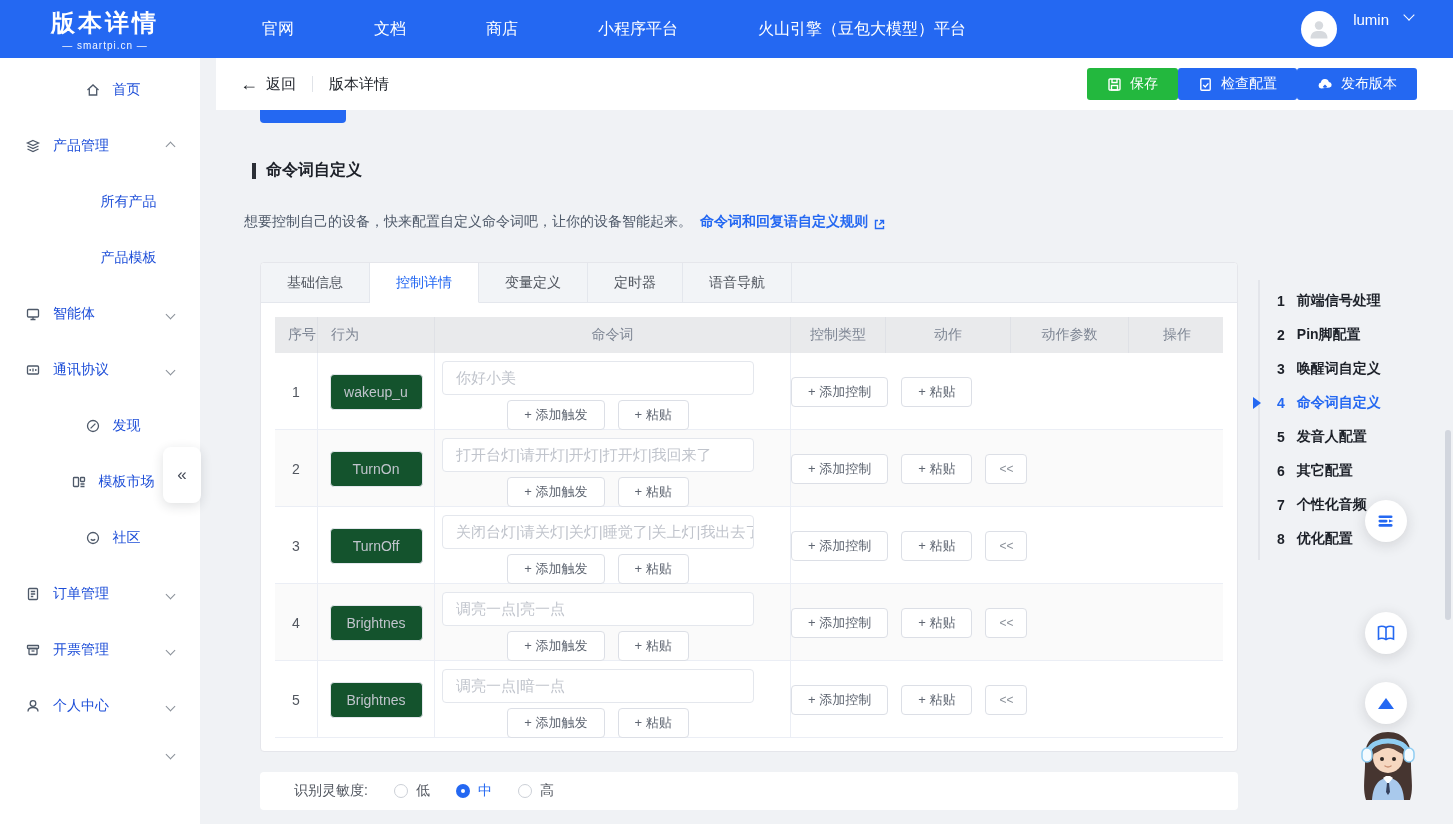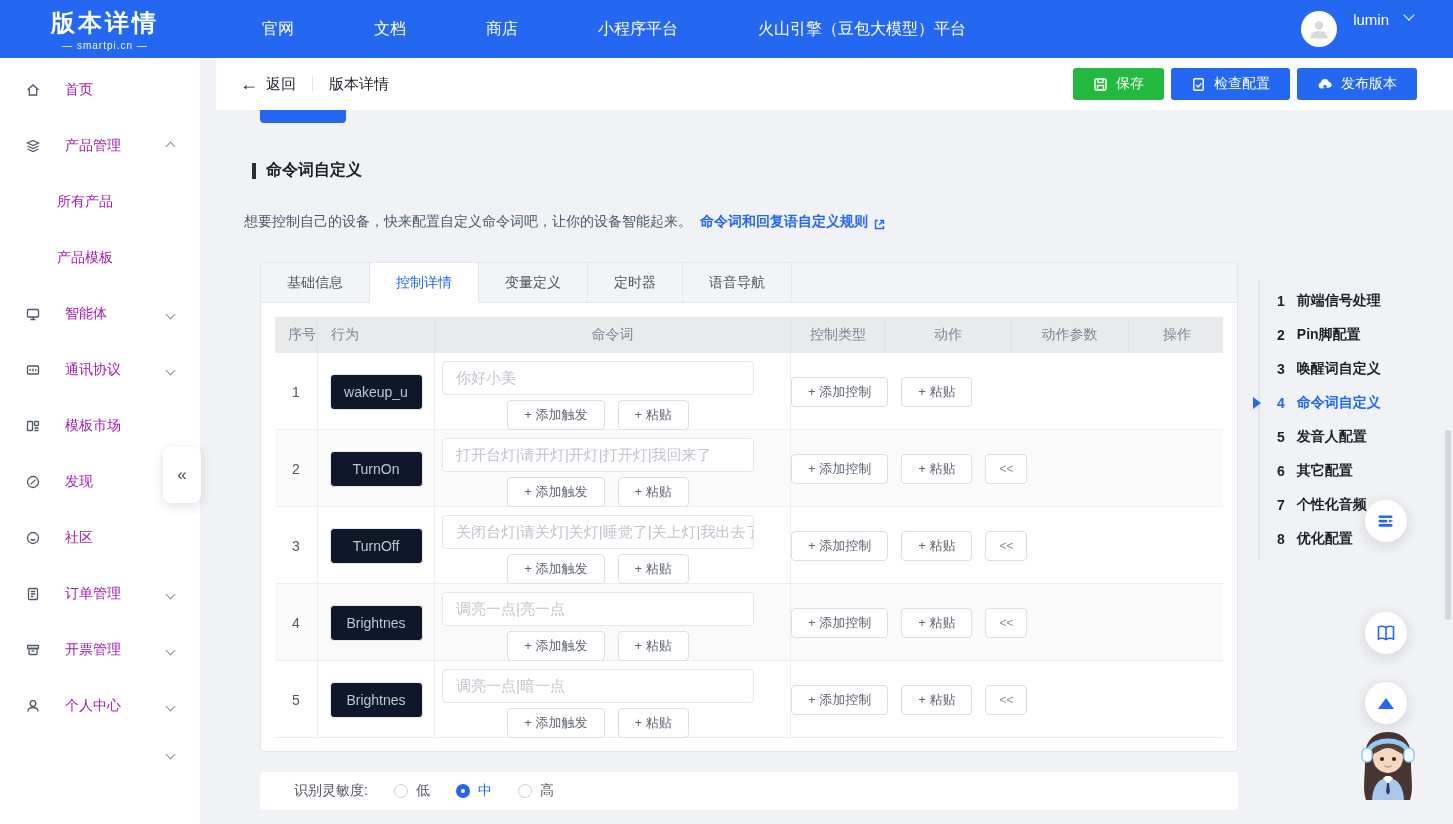--- a/index.html
+++ b/index.html
@@ -19,33 +19,33 @@
   .nav-item { cursor:pointer; white-space:nowrap; }
   .nav-user { margin-left:auto; display:flex; align-items:flex-start; gap:16px; margin-right:40px; }
   .avatar-circle { width:36px; height:36px; border-radius:50%; background:#fff; display:flex; align-items:center; justify-content:center; }
   .username { font-size:15px; }
   .chev { display:inline-block; width:7px; height:7px; border-right:1.4px solid #8a9099; border-bottom:1.4px solid #8a9099; }
   .chev.down { transform:rotate(45deg); }
   .chev.up { transform:rotate(-135deg); }
   .chev.white { border-color:#fff; width:8px; height:8px; }
   
   .sidebar { position:absolute; top:58px; left:0; width:200px; bottom:0; background:#fff; padding-top:4px; z-index:20; }
-  .side-item { height:56px; display:flex; align-items:center; padding-left:25px; gap:24px; font-size:14px; color:#a21caf; cursor:pointer; }
+  .side-item { height:56px; display:flex; align-items:center; padding-left:25px; gap:12px; font-size:14px; color:#1d4ed8; cursor:pointer;justify-content:center; }
   .side-item.child { padding-left:57px; }
   .side-item .sicon { width:16px; height:16px; flex:0 0 16px; display:flex; }
   .side-item .schev { margin-left:auto; margin-right:26px; }
   .side-extra { height:40px; display:flex; align-items:center; justify-content:flex-end; padding-right:26px; }
   .collapse-tab { position:absolute; left:163px; top:447px; width:38px; height:56px; background:#fff; border-radius:8px; box-shadow:0 3px 12px rgba(31,35,41,.14); display:flex; align-items:center; justify-content:center; font-size:17px; color:#464c59; z-index:25; cursor:pointer; }
   
   .page-header { position:absolute; left:216px; top:58px; width:1237px; height:52px; background:#fff; display:flex; align-items:center; z-index:10; }
   .back-btn { display:flex; align-items:center; gap:8px; margin-left:24px; font-size:15px; cursor:pointer; }
   .back-arrow { font-size:18px; line-height:1; color:#1f2329; }
   .hdr-divider { width:1px; height:16px; background:#e0e3e8; margin:0 16px; }
   .page-title { font-size:15px; color:#1f2329; }
-  .hdr-buttons { margin-left:auto; margin-right:36px; display:flex; gap:7px; }
+  .hdr-buttons { margin-left:auto; margin-right:36px; display:flex; gap:0; }
   .btn { height:32px; padding:0 20px; border:none; border-radius:3px; color:#fff; font-size:14px; display:flex; align-items:center; gap:8px; cursor:pointer; font-family:inherit; }
   .btn.green { background:#23b83e; }
   .btn.blue { background:#2468f2; }
   
   .partial-btn { position:absolute; left:260px; top:110px; width:86px; height:13px; background:#2468f2; border-radius:0 0 4px 4px; cursor:pointer; }
   .section-title { position:absolute; left:252px; top:160px; display:flex; align-items:center; gap:10px; }
   .title-bar { width:4px; height:16px; background:#2b2f36; }
   .title-text { font-size:16px; font-weight:bold; color:#1d2129; }
   .desc-row { position:absolute; left:244px; top:213px; font-size:14px; color:#4e5969; display:flex; align-items:center; gap:8px; }
   .rule-link { color:#2468f2; font-weight:bold; cursor:pointer; display:flex; align-items:flex-end; gap:5px; }
@@ -60,21 +60,21 @@
   .thead { display:grid; grid-template-columns:43px 117px 356px 95px 125px 118px 96px; height:36px; background:#e9eaec; }
   .th { font-size:14px; color:#7e8694; display:flex; align-items:center; justify-content:center; border-right:1px solid #dfe1e6; }
   .th:last-child { border-right:none; }
   .th.left { justify-content:flex-start; padding-left:13px; }
   .trow { display:grid; grid-template-columns:43px 117px 356px 434px; height:77px; border-bottom:1px solid #ebeef5; background:#fff; }
   .trow.alt { background:#fafafa; }
   .c { border-right:1px solid #ebeef5; }
   .c.last { border-right:none; }
   .c.idx { display:flex; align-items:center; justify-content:center; font-size:14px; color:#51565f; }
   .c.beh { display:flex; align-items:center; justify-content:center; }
-  .binput { width:93px; height:36px; border:1px solid #e4e7ed; border-radius:4px; background:#0f172a; color:#c0c4cc; font-size:14px; display:flex; align-items:center; justify-content:center; overflow:hidden; white-space:nowrap; cursor:text; }
+  .binput { width:93px; height:36px; border:1px solid #e4e7ed; border-radius:4px; background:#14532d; color:#c0c4cc; font-size:14px; display:flex; align-items:center; justify-content:center; overflow:hidden; white-space:nowrap; cursor:text; }
   .cinput { margin:8px 0 0 7px; width:312px; height:34px; border:1px solid #e4e7ed; border-radius:4px; padding:0 13px; display:flex; align-items:center; color:#c0c4cc; font-size:15px; background:#fff; white-space:nowrap; overflow:hidden; cursor:text; }
   .btnrow { width:312px; margin-left:7px; display:flex; gap:13px; justify-content:center; margin-top:5px; }
   .tbtn { height:30px; padding:0 16px; border:1px solid #dcdfe6; border-radius:4px; background:#fff; color:#5f6672; font-size:13px; cursor:pointer; font-family:inherit; white-space:nowrap; }
   .tbtn.small { padding:0 13px; font-size:12px; color:#8a9099; }
   .c.act { display:flex; align-items:center; justify-content:flex-start; gap:13px; }
   
   .sens-card { position:absolute; left:260px; top:772px; width:978px; height:38px; background:#fff; border-radius:4px; display:flex; align-items:center; padding-left:34px; font-size:14px; color:#51565f; gap:26px; }
   .radio-opt { display:flex; align-items:center; gap:8px; cursor:pointer; }
   .radio { width:14px; height:14px; border-radius:50%; border:1px solid #ccd0d7; background:#fff; position:relative; }
   .radio.sel { border:none; background:#2468f2; }
@@ -164,35 +164,35 @@
           <rect x="2.5" y="4" width="11" height="8" rx="1"></rect>
           <path d="M5.2 7 v2 M8 6.5 v3 M10.8 7 v2"></path>
         </svg>
       </span>
     <span>通讯协议</span>
     <span class="chev down schev"></span>
   </div>
   <div class="side-item">
     <span class="sicon">
         <svg width="16" height="16" viewBox="0 0 16 16" fill="none" stroke="#4e5969" stroke-width="1.3">
+          <circle cx="8" cy="8" r="5.5"></circle>
+          <path d="M5.6 10.4 L10.4 5.6"></path>
+        </svg>
+      </span>
+    <span>发现</span>
+  </div>
+  <div class="side-item">
+    <span class="sicon">
+        <svg width="16" height="16" viewBox="0 0 16 16" fill="none" stroke="#4e5969" stroke-width="1.3">
           <rect x="2.5" y="3.5" width="5" height="9" rx="0.8"></rect>
           <rect x="9.5" y="3.5" width="4" height="4" rx="0.8"></rect>
           <path d="M9.5 10 h4 M9.5 12.5 h4"></path>
         </svg>
       </span>
     <span>模板市场</span>
-  </div>
-  <div class="side-item">
-    <span class="sicon">
-        <svg width="16" height="16" viewBox="0 0 16 16" fill="none" stroke="#4e5969" stroke-width="1.3">
-          <circle cx="8" cy="8" r="5.5"></circle>
-          <path d="M5.6 10.4 L10.4 5.6"></path>
-        </svg>
-      </span>
-    <span>发现</span>
   </div>
   <div class="side-item">
     <span class="sicon">
         <svg width="16" height="16" viewBox="0 0 16 16" fill="none" stroke="#4e5969" stroke-width="1.3">
           <circle cx="8" cy="8" r="5.5"></circle>
           <path d="M5.8 9.2 Q8 11.2 10.2 9.2"></path>
         </svg>
       </span>
     <span>社区</span>
   </div>

